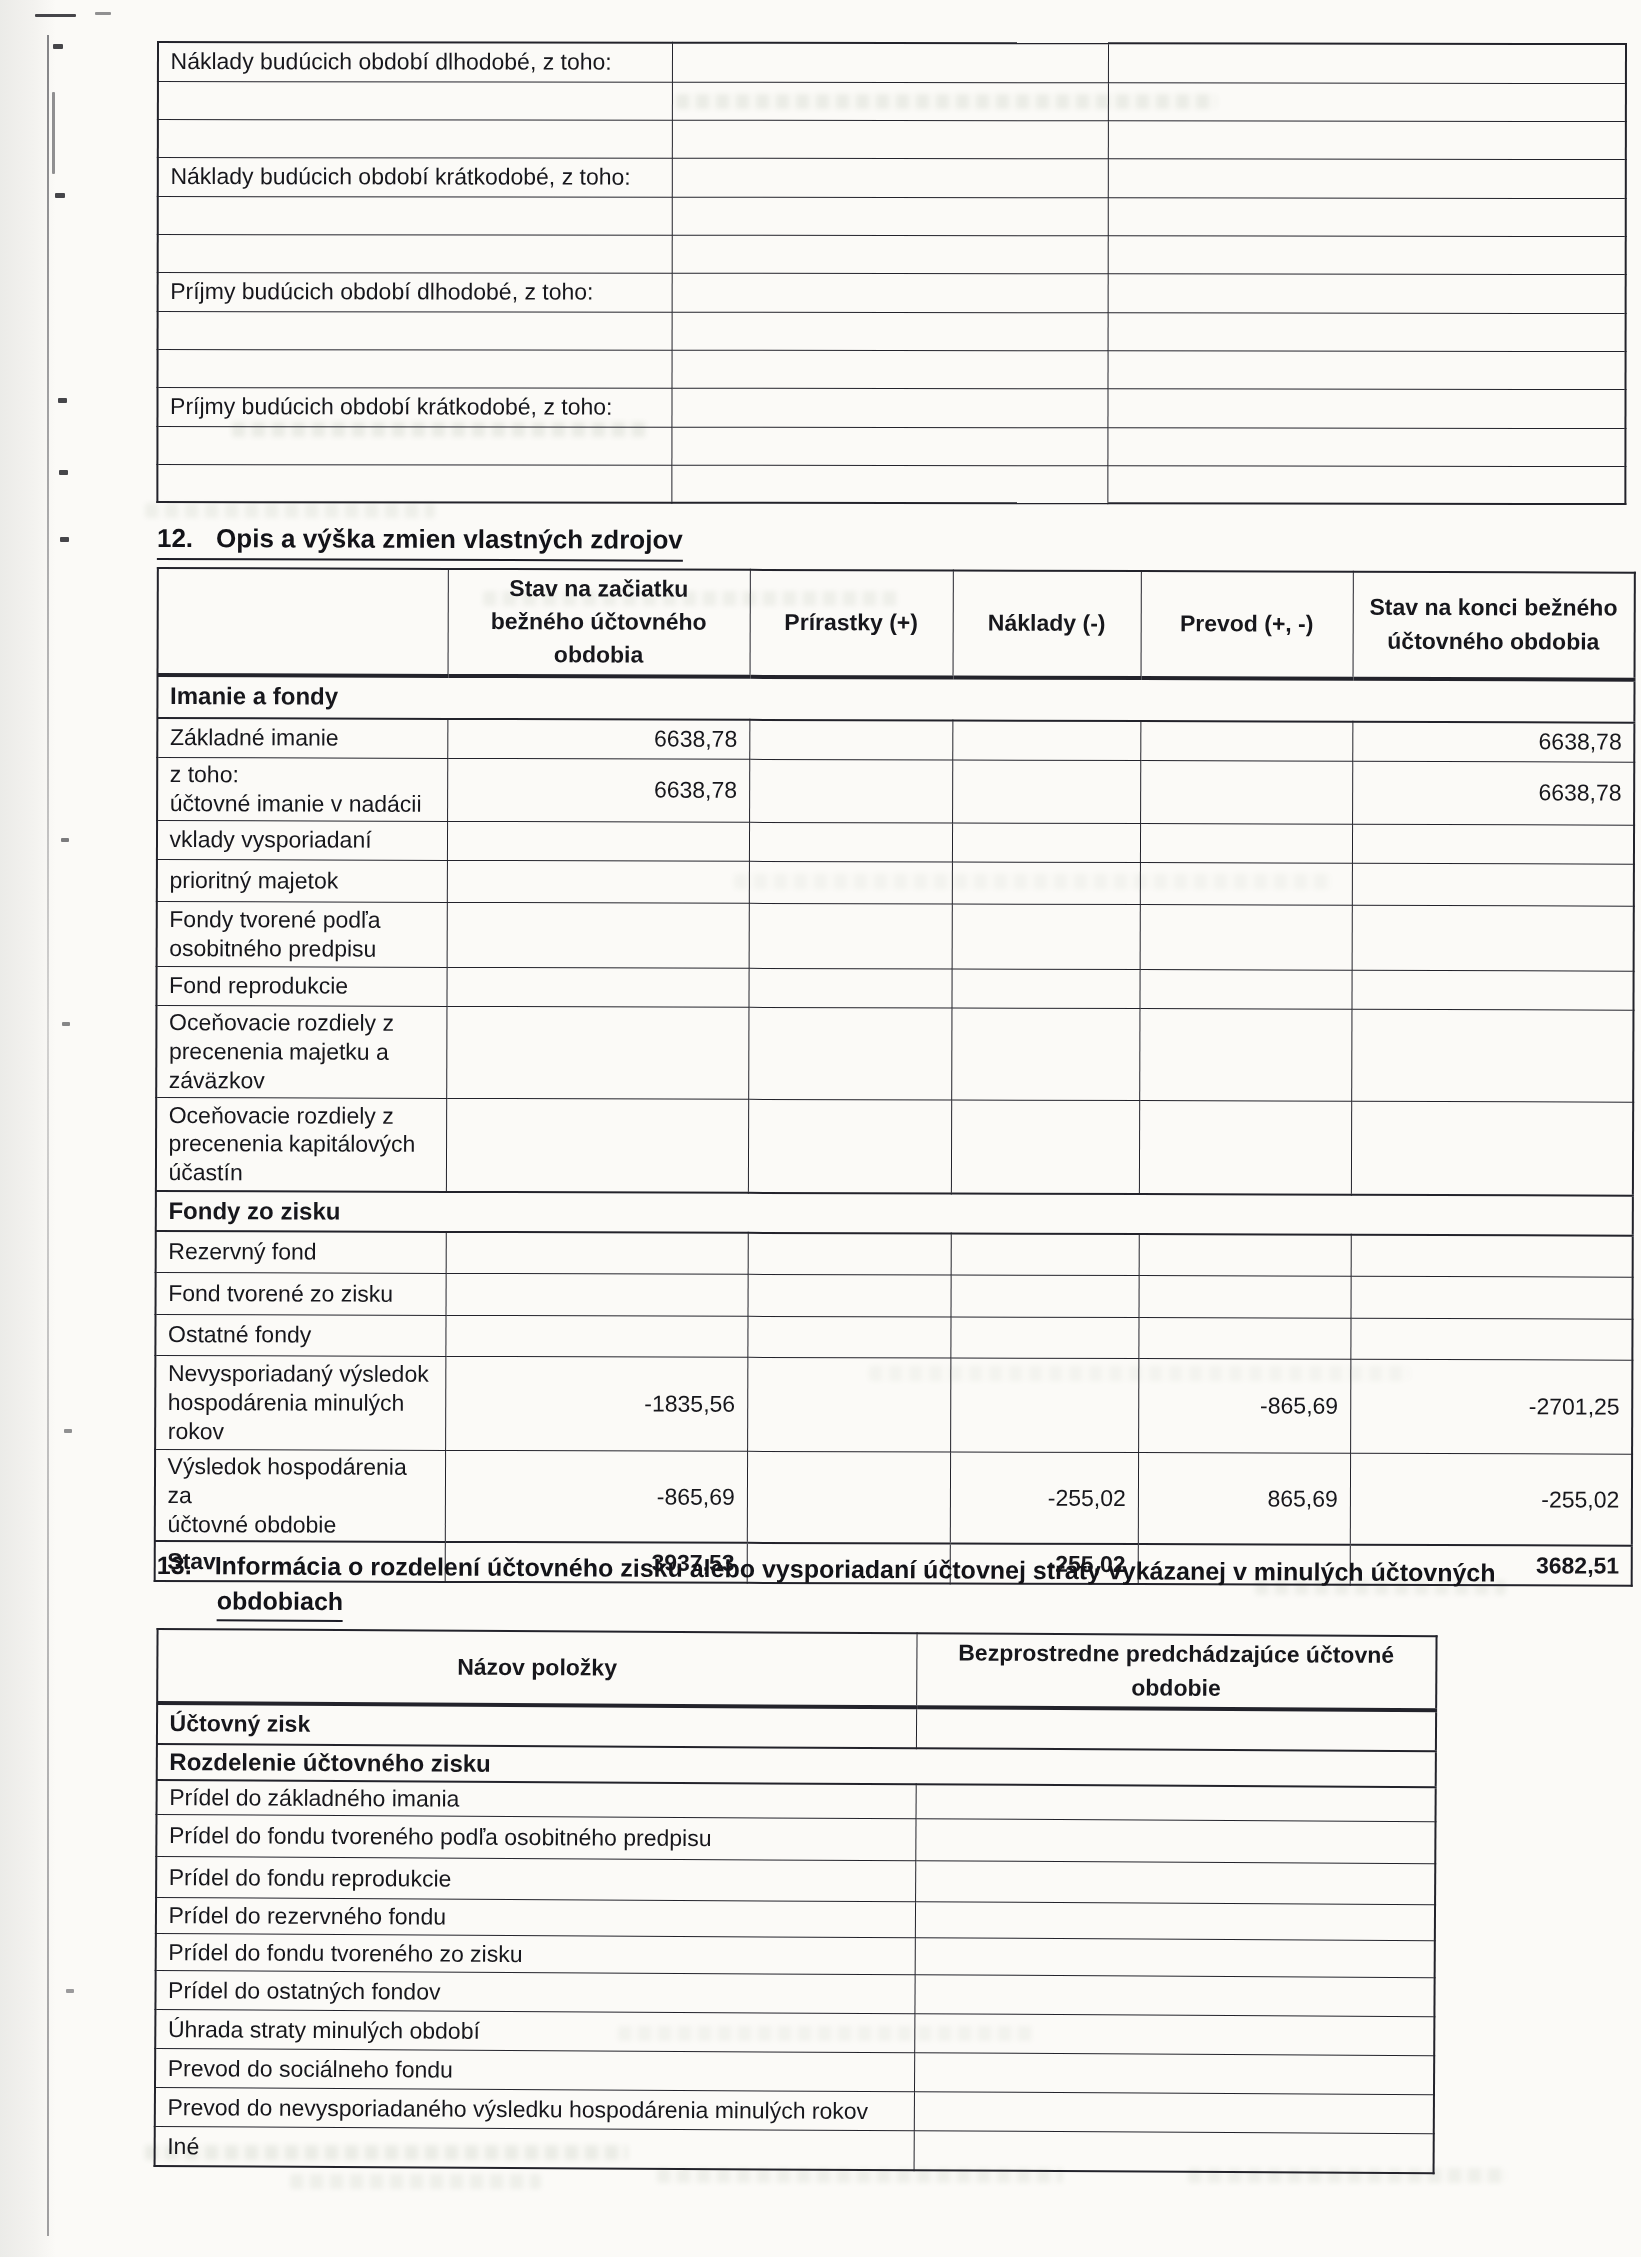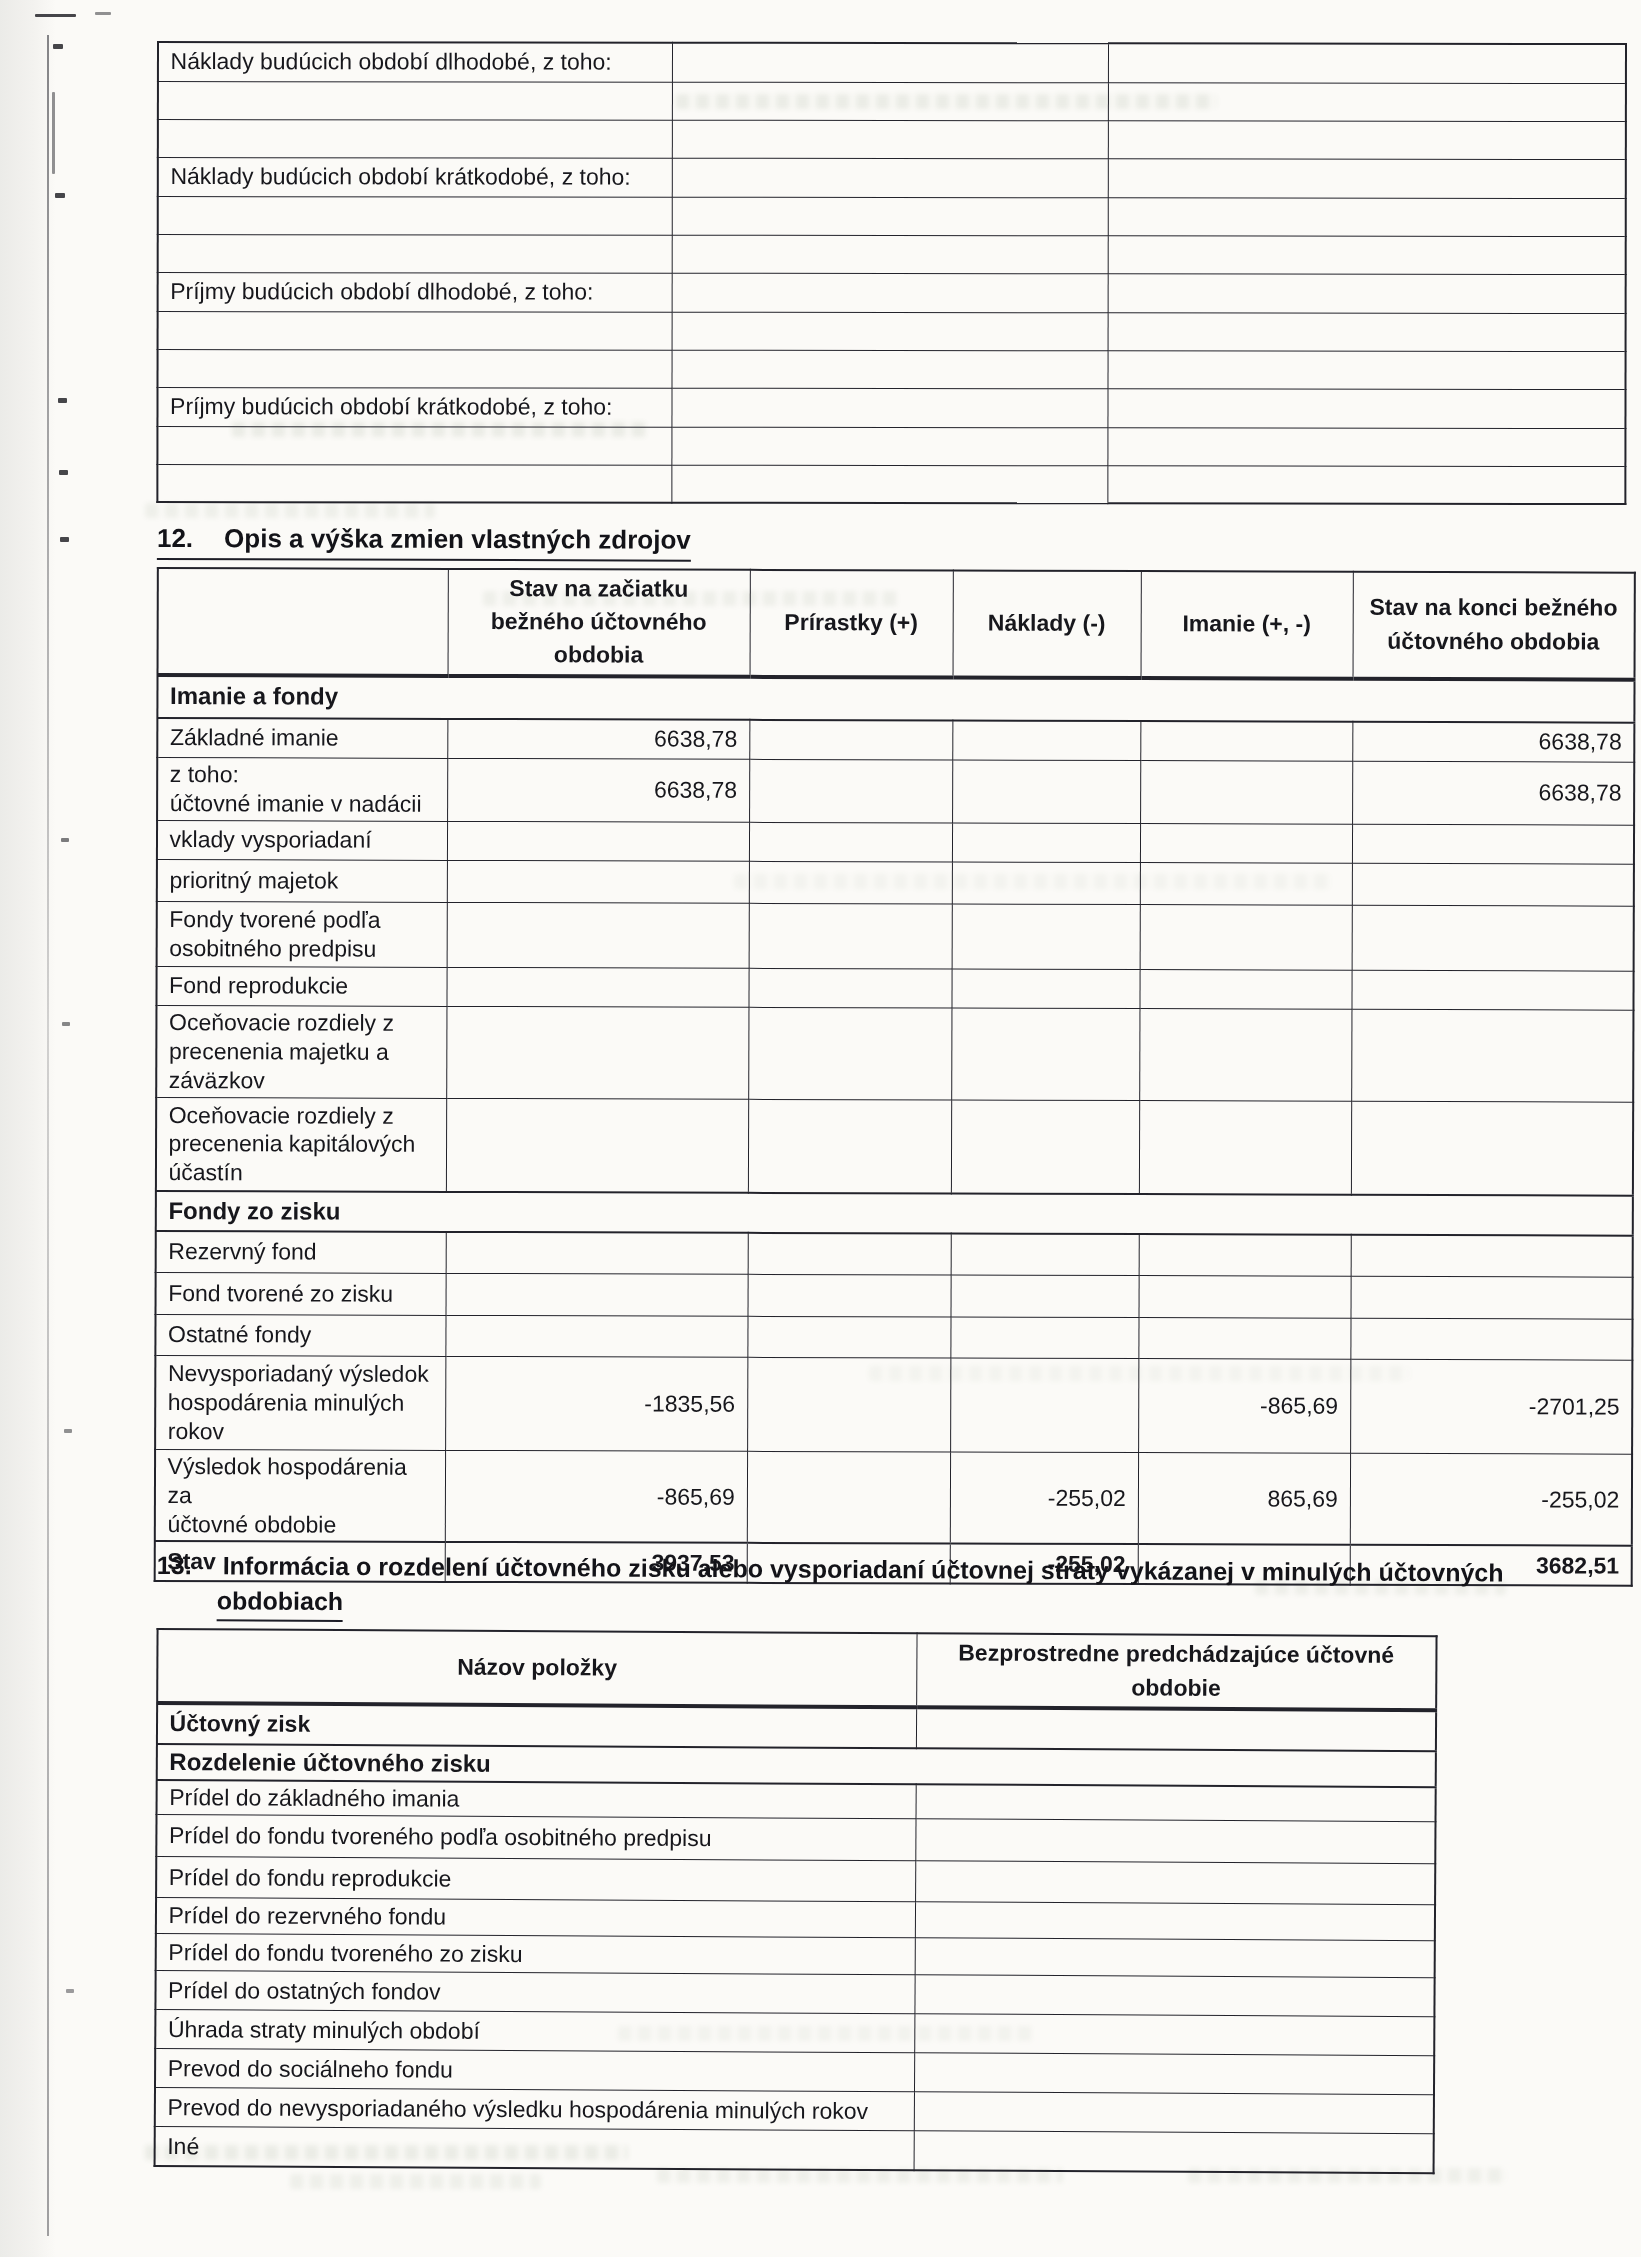--- a/index.html
+++ b/index.html
@@ -18,21 +18,21 @@
   table.doc{border:2.9px solid #23232b;}
   td.lbl{text-align:left;white-space:pre-line;line-height:1.26;}
   td.val{text-align:right;padding-right:12.6px;}
   td.hdr{font-weight:bold;text-align:center;line-height:1.45;padding:5.8px 7.7px;}
   tr.section-row td{font-weight:bold;border-top-width:2.9px;border-bottom-width:2.9px;font-size:24px;}
   tr.header-row td{border-bottom-width:4.8px;}
   tr.total-row td{font-weight:bold;border-top-width:2.9px;}
   td.boldcell{font-weight:bold;}
   
   .heading{font-size:26px;font-weight:bold;color:#131318;white-space:nowrap;}
-  .heading .num{margin-right:31px;}
+  .heading .num{margin-right:23px;}
   .u-line{border-bottom:2.9px solid #1d1d26;padding-bottom:3.9px;display:inline-block;}
   
   .ghost{
     position:absolute;height:14.5px;border-radius:2.9px;
     background:repeating-linear-gradient(to right,rgba(116,134,104,.26) 0 12.6px,rgba(116,134,104,.04) 12.6px 20px);
     filter:blur(2.4px);opacity:.45;pointer-events:none;
   }
   .edge-line{position:absolute;left:47px;top:35px;width:1.9px;height:2201px;
     background:linear-gradient(to bottom,rgba(70,70,76,.65),rgba(70,70,76,.22) 45%,rgba(70,70,76,.5));}
   .mark{position:absolute;background:#26262c;border-radius:1px;opacity:.85;}
@@ -154,21 +154,21 @@
       <col style="width:188px;">
         <col style="width:212px;">
         <col style="width:282px;">
     </colgroup>
     <tbody>
         <tr class="header-row" style="height:83px;">
       <td class="hdr"></td>
       <td class="hdr">Stav na začiatku bežného účtovného obdobia</td>
       <td class="hdr">Prírastky (+)</td>
       <td class="hdr">Náklady (-)</td>
-      <td class="hdr">Imanie (+, -)</td>
+      <td class="hdr">Prevod (+, -)</td>
       <td class="hdr">Stav na konci bežného účtovného obdobia</td>
     </tr>
     <tr class="section-row" style="height:43px;">
       <td colspan="6" class="lbl">Imanie a fondy</td>
     </tr>
     <tr style="height:40px;">
       <td class="lbl">Základné imanie</td>
       <td class="val">6638,78</td>
       <td class="val"></td>
       <td class="val"></td>

